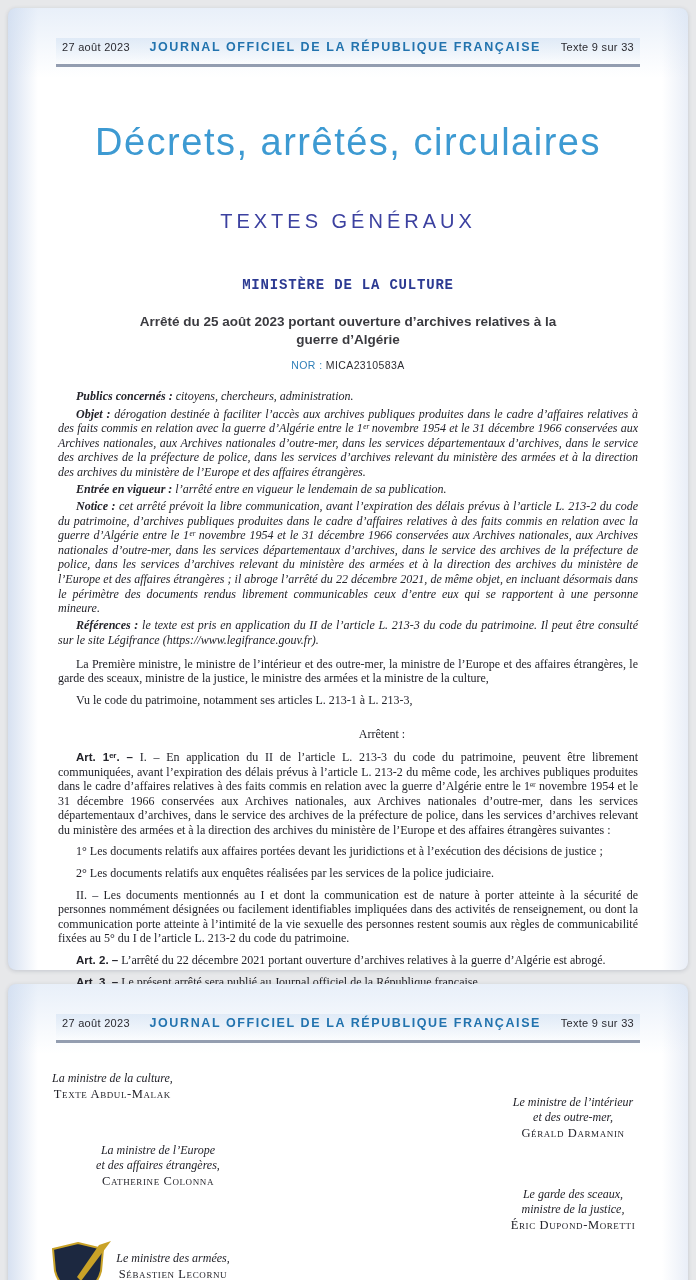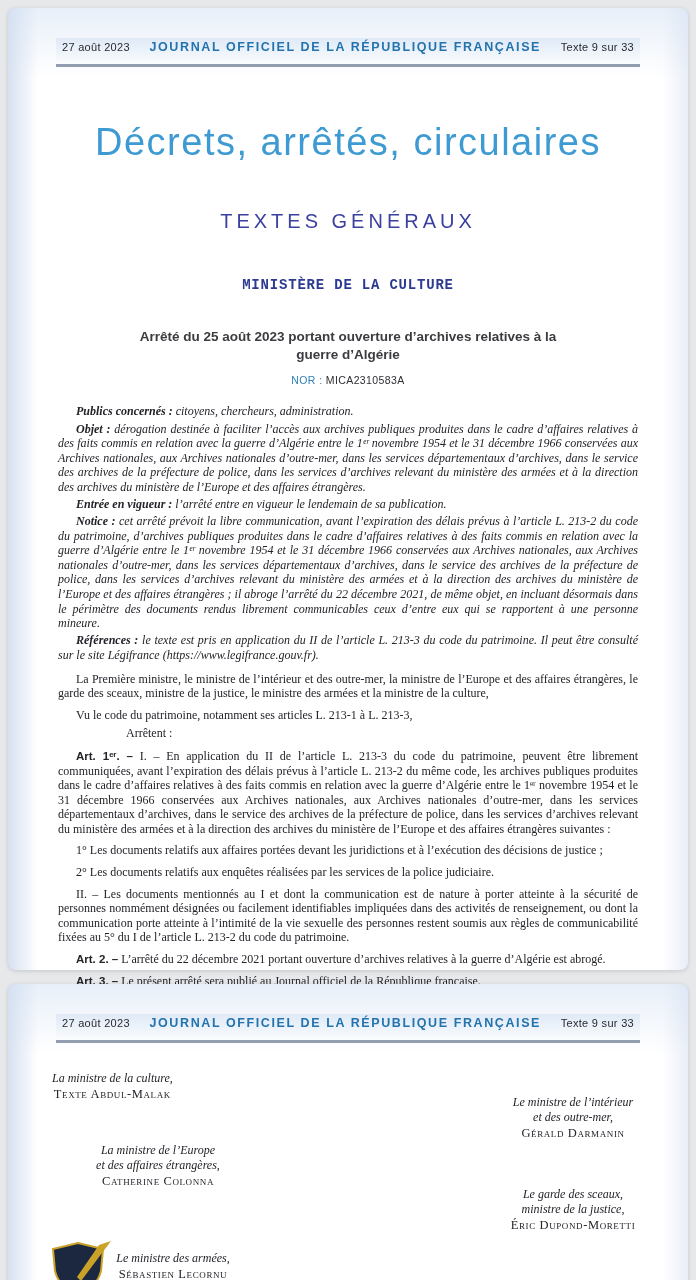--- a/index.html
+++ b/index.html
@@ -49,21 +49,21 @@
     font-size:20px;font-weight:500;letter-spacing:4px;
     color:#3c41a0;
   }
   .ministry{
     margin-top:44px;text-align:center;
     font-family:Liberation Mono, monospace;
     font-size:14px;font-weight:700;letter-spacing:.8px;
     color:#2c3a92;
   }
   .act-title{
-    margin-top:35px;text-align:center;
+    margin-top:20px;text-align:center;
     font-family:"Liberation Sans", sans-serif;
     font-size:13.5px;font-weight:700;line-height:1.35;
     color:#3b3b40;
     padding:0 120px;
   }
   .nor-line{
     margin-top:10px;text-align:center;
     font-family:"Liberation Sans", sans-serif;
     font-size:10.5px;letter-spacing:.4px;
   }
@@ -75,21 +75,21 @@
   .pre-para, .para{
     margin:0 0 2.5px 0;
     font-size:12px;line-height:14.6px;
     text-align:justify;text-indent:18px;
   }
   .pre-para{font-style:italic;}
   .pre-lead{font-weight:700;font-style:italic;}
   .para{font-style:normal;}
   .art-lead{font-family:"Liberation Sans", sans-serif;font-weight:700;font-size:11.5px;}
   .para.space-before{margin-top:7px;}
-  .para.arretent{text-indent:0;margin:4px 0 8px 68px;text-align:left;}
+  .para.arretent{text-indent:0;margin:20px 0 8px 68px;text-align:center;}
   .roman-block{margin-top:9px;}
 
   
   .sig-block-p1{
     margin:14px 30px 0 auto;width:390px;text-align:center;
     font-size:12px;line-height:15.5px;
   }
   .sig-italic{font-style:italic;}
   .sig-roman{font-style:normal;}
   .sig-name{

